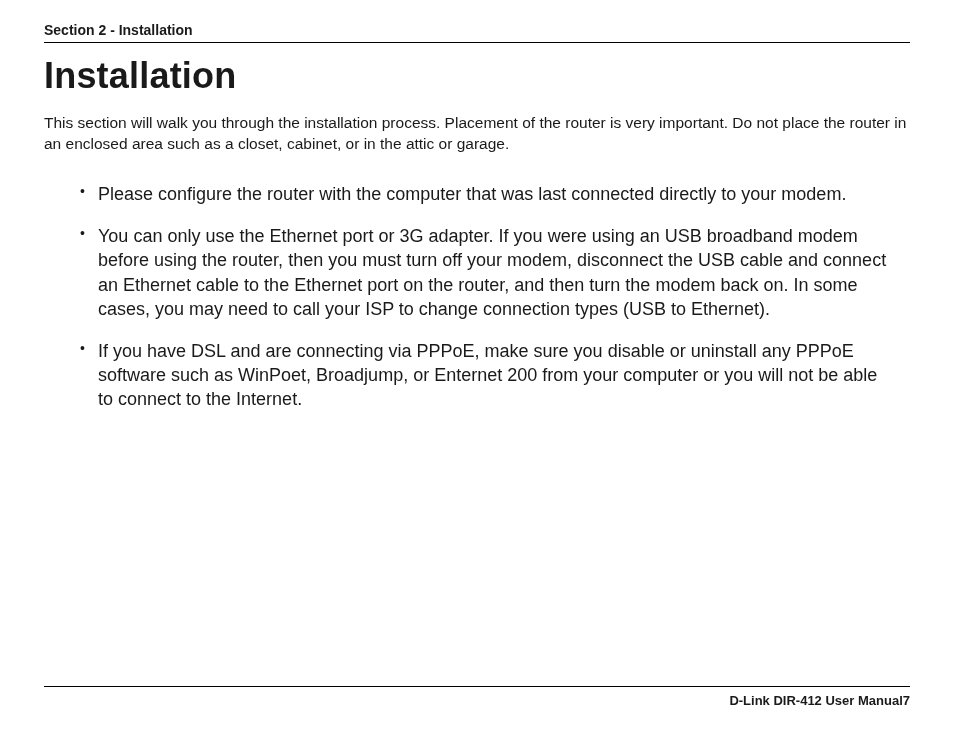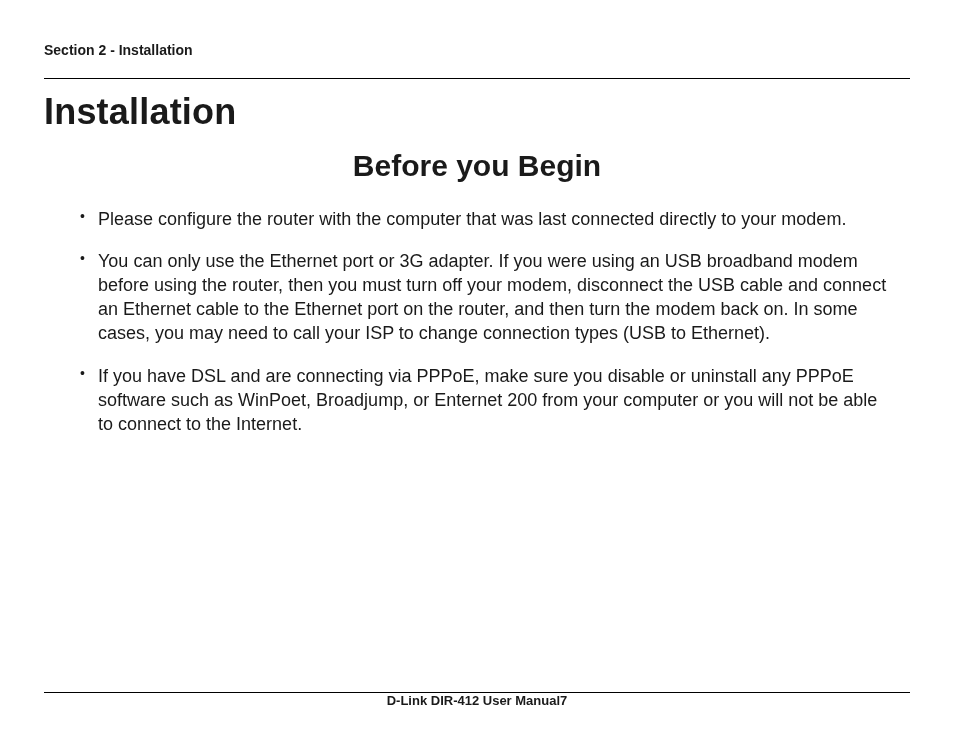--- a/index.html
+++ b/index.html
@@ -13,23 +13,22 @@
       background: #ffffff;
       font-family: "Myriad Pro", "Segoe UI", Arial, sans-serif;
       color: #1a1a1a;
       position: relative;
     }
     .page {
       padding: 22px 44px 0 44px;
     }
     .header-section {
       border-bottom: 1.5px solid #000;
-      padding-bottom: 20px;
+      padding-bottom: 4px;
       margin-bottom: 10px;
-      margin-top: 20px;
     }
     .section-label {
       font-weight: 700;
       font-size: 14px;
     }
     .main-title {
       text-align: left;
       font-weight: 700;
       font-size: 36px;
       margin-top: 12px;
@@ -65,38 +64,39 @@
       left: 0;
       top: 0;
       font-size: 14px;
     }
     .footer {
       position: absolute;
       left: 44px;
       right: 44px;
       bottom: 30px;
       border-top: 1.5px solid #000;
+      padding-top: 6px;
       display: flex;
-      justify-content: center;
+      justify-content: flex-end;
       font-size: 13px;
       font-weight: 700;
     }
   </style>
 </head>
 <body>
 
 <div class="page">
   <div class="header-section">
     <div class="section-label">Section 2 - Installation</div>
   </div>
 
   <h1 class="main-title">Installation</h1>
 
+  <p class="intro-para">This section will walk you through the installation process. Placement of the router is very important. Do not place the router in an enclosed area such as a closet, cabinet, or in the attic or garage.</p>
 
-  <h2 class="sub-title">Before you Begin</h2>
 
   <ul class="bullet-list">
     <li>Please configure the router with the computer that was last connected directly to your modem.</li>
     <li>You can only use the Ethernet port or 3G adapter. If you were using an USB broadband modem before using the router, then you must turn off your modem, disconnect the USB cable and connect an Ethernet cable to the Ethernet port on the router, and then turn the modem back on. In some cases, you may need to call your ISP to change connection types (USB to Ethernet).</li>
     <li>If you have DSL and are connecting via PPPoE, make sure you disable or uninstall any PPPoE software such as WinPoet, Broadjump, or Enternet 200 from your computer or you will not be able to connect to the Internet.</li>
   </ul>
 </div>
 
 <div class="footer">
   <span>D-Link DIR-412 User Manual</span>

